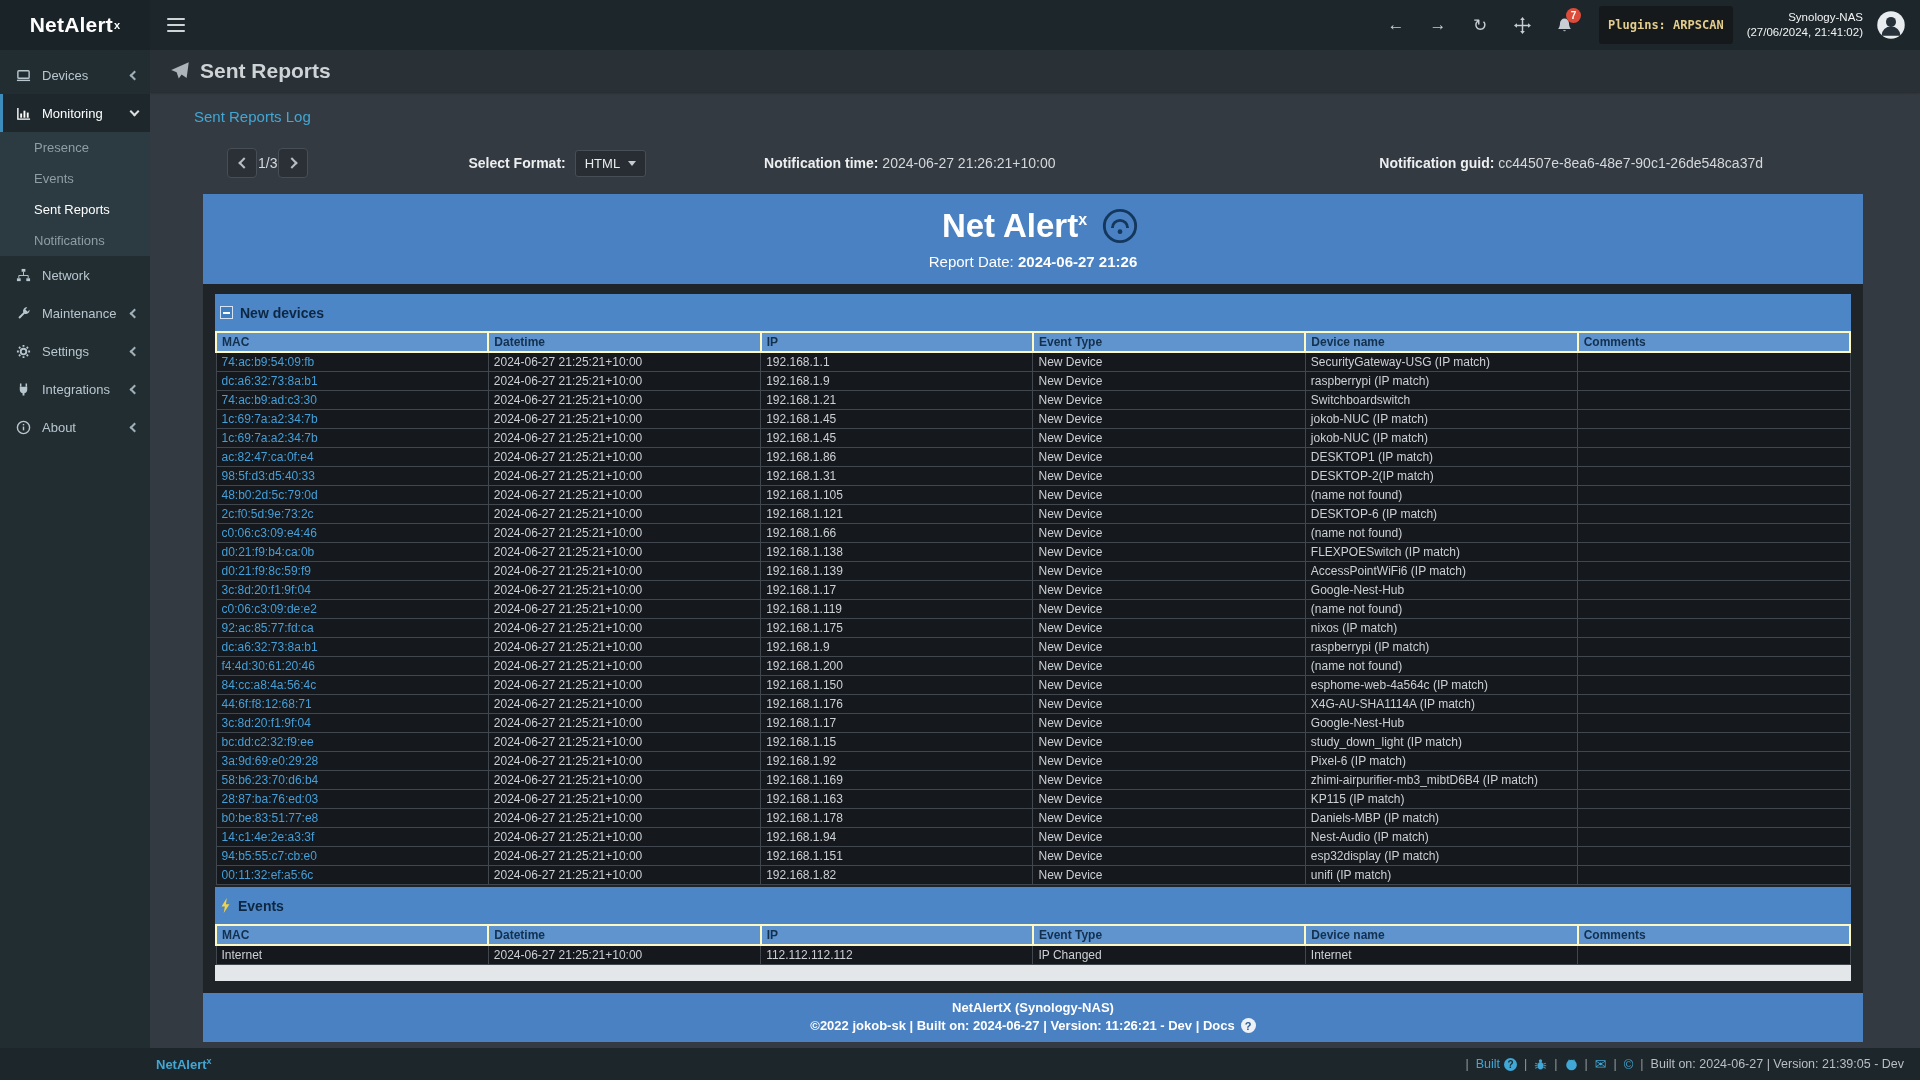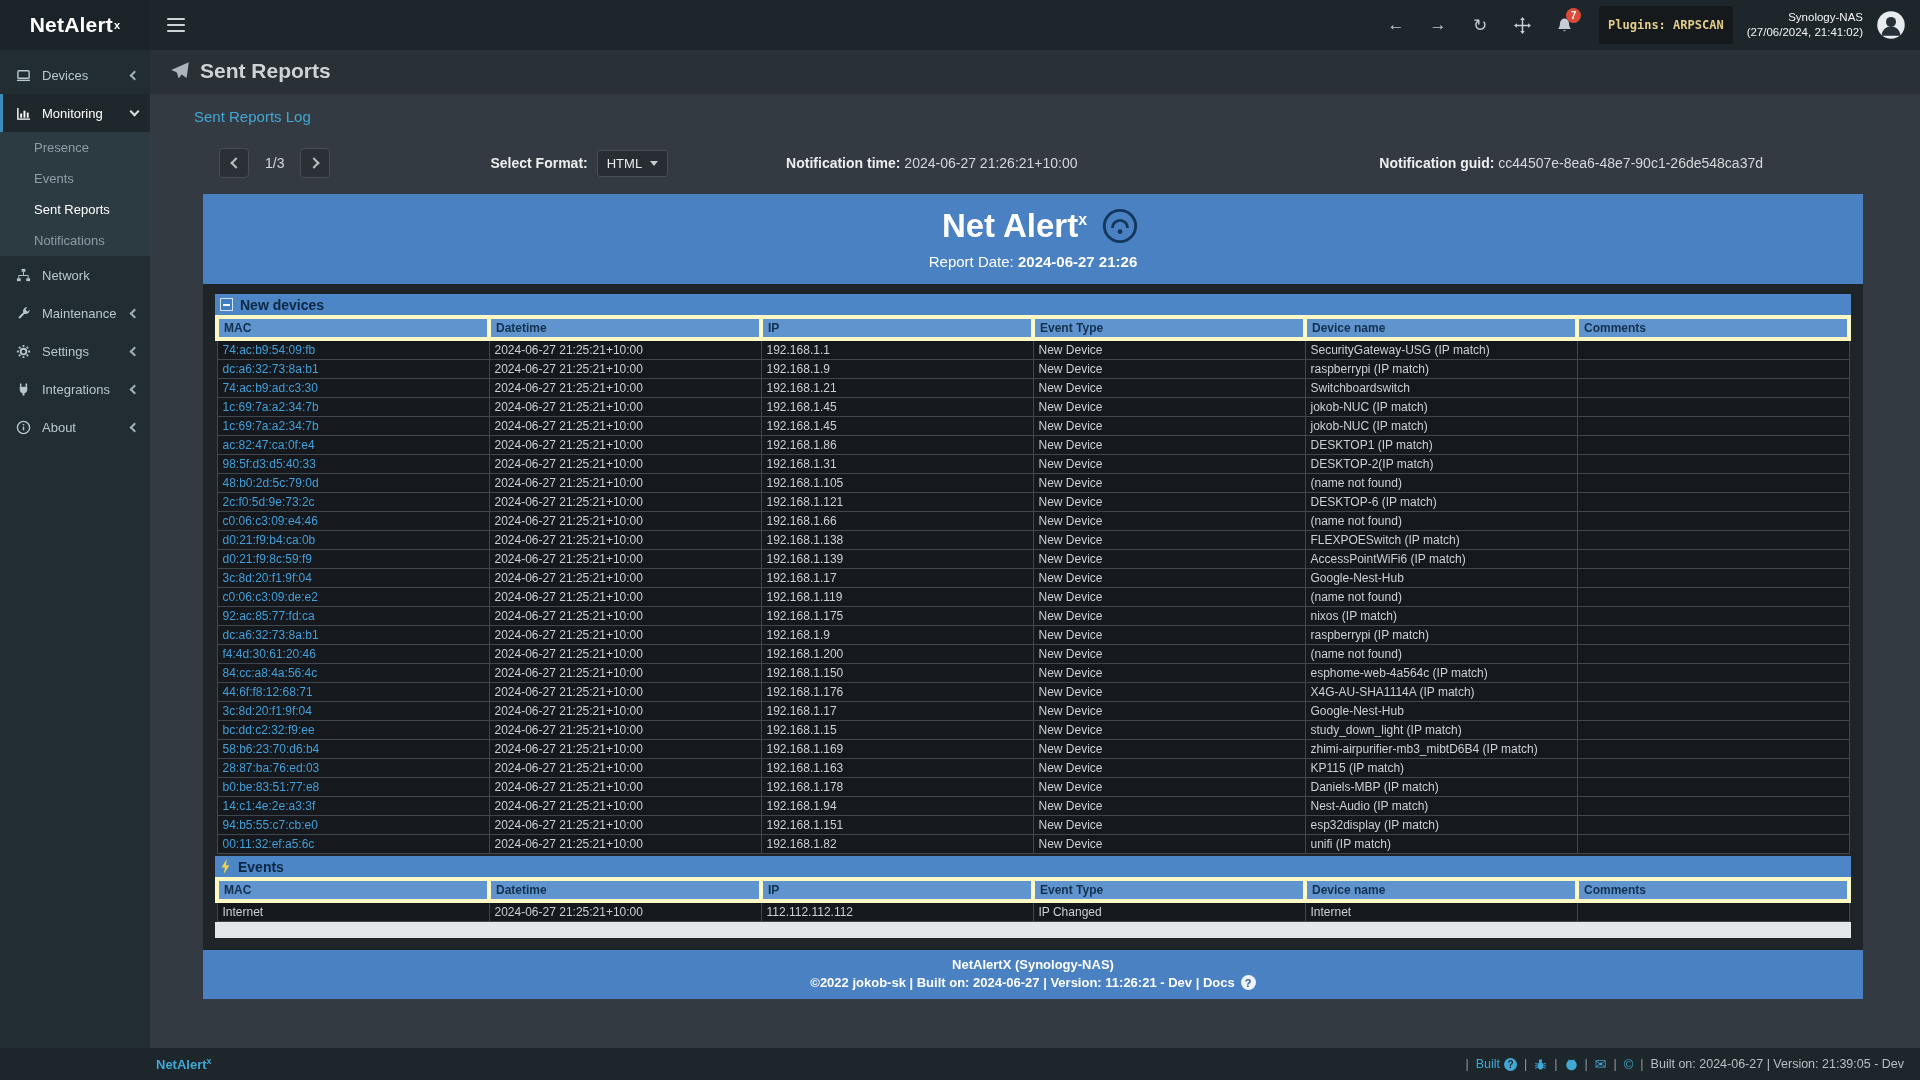--- a/index.html
+++ b/index.html
@@ -54,21 +54,21 @@
   .content-header { height:42px; background:#2a3136; display:flex; align-items:center;
     padding-left:20px; color:#ced3d7; font-size:21px; font-weight:600;
     box-shadow:0 1px 2px rgba(0,0,0,.3); flex:0 0 42px; }
   .content-header svg { width:20px; height:20px; margin-right:10px; fill:#aeb5ba; }
   .page-body { flex:1 1 auto; overflow:hidden; }
 
   .log-link { display:inline-block; margin:16px 0 0 44px; color:#41a7d5; font-size:15px; cursor:pointer; }
 
   .controls-row { display:flex; align-items:center; margin:22px 0 0 53px; width:1660px;
     font-size:14px; color:#d4d8dc; }
-  .pager { display:flex; align-items:center; gap:16px; margin-left:16px; }
+  .pager { display:flex; align-items:center; gap:1px; margin-left:24px; }
   .pg-btn { width:30px; height:30px; background:#2a3036; border:1px solid #474e56; border-radius:4px;
     display:flex; align-items:center; justify-content:center; cursor:pointer; color:#d2d7db; }
   .pg-btn .chev { width:8px; height:8px; }
   .chev.rightc { transform:rotate(-45deg); margin-left:-3px; }
   .chev.leftc { transform:rotate(135deg); margin-right:-3px; }
   .format-group { margin-left:160px; display:flex; align-items:center; gap:9px; }
   .bold-lbl { font-weight:bold; color:#eceef0; }
   .select-box { background:#272d33; border:1px solid #474e56; border-radius:3px; height:27px;
     padding:0 9px; display:flex; align-items:center; gap:8px; color:#e8eaec; font-size:13px; cursor:pointer; }
   .caret { width:0; height:0; border-left:4px solid transparent; border-right:4px solid transparent;
@@ -80,32 +80,32 @@
   .report { width:1660px; margin:16px 0 0 53px; }
   .rpt-banner { background:#4a81c2; text-align:center; padding:13px 0 14px; }
   .rpt-title { color:#fff; font-size:33px; font-weight:bold; display:flex; align-items:center;
     justify-content:center; gap:14px;padding-left:15px; }
   .rpt-title sup { font-size:16px; }
   .rpt-title svg { width:38px; height:38px; }
   .rpt-date { color:#fff; font-size:15px; margin-top:8px; }
   .rpt-date b { font-weight:bold; }
 
   .tables-wrap { background:#1f2428; padding:10px 12px 12px 12px; }
-  .sec-header { background:#4d86c6; height:21px; display:flex; align-items:center; gap:7px;
+  .sec-header { background:#4d86c6; height:37px; display:flex; align-items:center; gap:7px;
     padding-left:5px; cursor:pointer; }
   .sec-title { color:#0d2743; font-size:14px; font-weight:bold; }
   .sec-icon { display:inline-block; }
   .icon-minus-square { width:13px; height:13px; background:#3f7fc1; border:1px solid #d5e3f3; position:relative; }
   .icon-minus-square::after { content:""; position:absolute; left:2px; right:2px; top:5px; height:2px; background:#fff; }
   .icon-bolt { width:11px; height:15px; background:#f0d24a;
     clip-path:polygon(62% 0, 14% 56%, 44% 56%, 34% 100%, 86% 42%, 54% 42%); }
 
   table.rpt-table { width:100%; border-collapse:collapse; table-layout:fixed; font-size:12px; }
   table.rpt-table th { background:#5f94ce; color:#13304f; font-weight:bold; text-align:left;
-    padding:2px 5px; height:18px; border:4px solid #fef9c3; }
+    padding:2px 5px; height:18px; border:2px solid #fef9c3; }
   table.rpt-table td { background:#15181c; color:#ccd1d5; padding:2px 5px; height:18px;
     border:1px solid #40474f; white-space:nowrap; overflow:hidden; }
   a.mac-link { color:#459fd8; cursor:pointer; }
   .section + .section { margin-top:2px; }
   .end-strip { height:16px; background:#e4e7ea; margin-top:0; }
 
   .rpt-footer { background:#4a81c2; text-align:center; color:#fff; padding:7px 0 9px; }
   .rpt-footer .l1 { font-size:13px; font-weight:bold; }
   .rpt-footer .l2 { font-size:13px; font-weight:bold; margin-top:3px; display:flex;
     align-items:center; justify-content:center; gap:6px; }
@@ -507,20 +507,28 @@
                   </tr>
                   <tr>
                     <td><a class="mac-link" href="#">bc:dd:c2:32:f9:ee</a></td>
                     <td>2024-06-27 21:25:21+10:00</td>
                     <td>192.168.1.15</td>
                     <td>New Device</td>
                     <td>study_down_light (IP match)</td>
                     <td></td>
                   </tr>
                   <tr>
+                    <td><a class="mac-link" href="#">3a:9d:69:e0:29:28</a></td>
+                    <td>2024-06-27 21:25:21+10:00</td>
+                    <td>192.168.1.92</td>
+                    <td>New Device</td>
+                    <td>Pixel-6 (IP match)</td>
+                    <td></td>
+                  </tr>
+                  <tr>
                     <td><a class="mac-link" href="#">58:b6:23:70:d6:b4</a></td>
                     <td>2024-06-27 21:25:21+10:00</td>
                     <td>192.168.1.169</td>
                     <td>New Device</td>
                     <td>zhimi-airpurifier-mb3_mibtD6B4 (IP match)</td>
                     <td></td>
                   </tr>
                   <tr>
                     <td><a class="mac-link" href="#">28:87:ba:76:ed:03</a></td>
                     <td>2024-06-27 21:25:21+10:00</td>

